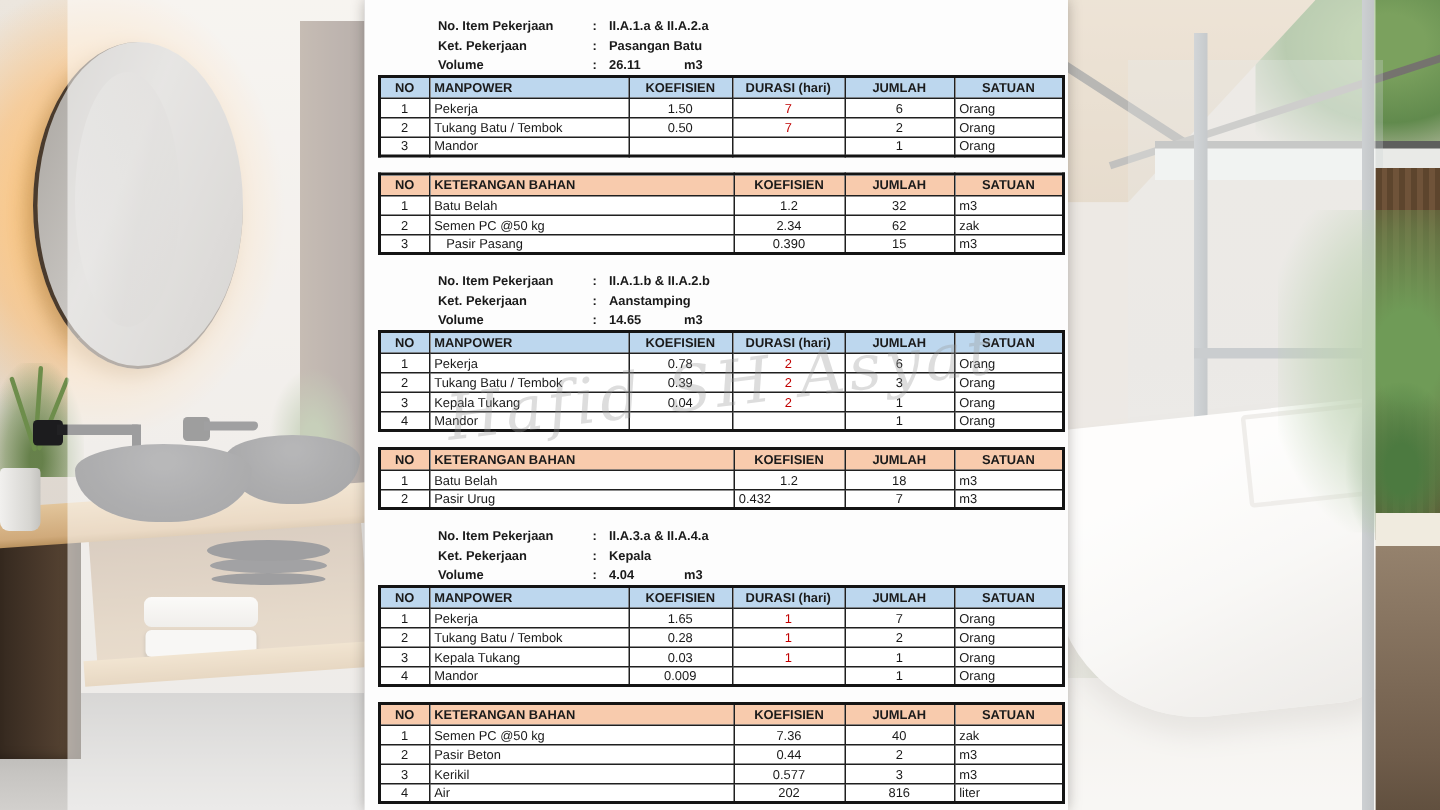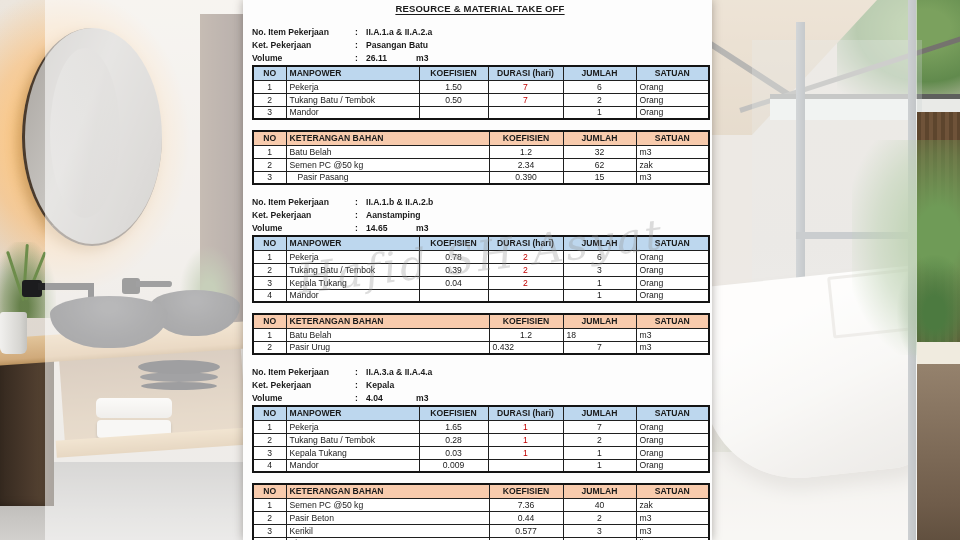--- a/index.html
+++ b/index.html
@@ -103,21 +103,21 @@
 
   
   .paper { position:absolute; left:243px; top:0; width:469px; height:540px;
            background:#fdfdfd; padding-left:9px; box-shadow:0 0 9px rgba(40,35,30,.35);
            color:#1a1a1a; }
   .doc-title { margin-top:3px; width:456px; height:12px; text-align:center;
            font-size:9.5px; font-weight:bold; letter-spacing:.2px; }
   .doc-title span { text-decoration:underline; text-underline-offset:2px; }
   .info { margin-top:11px; }
   .info-row { display:flex; height:13px; line-height:13px; font-size:8.6px; font-weight:bold; }
-  .info-row .lbl { width:103px; }
+  .info-row .lbl { width:103px;margin-left:40px; }
   .info-row .colon { width:11px; }
   .info-row .val { min-width:50px; }
   .info-row .unit { }
 
   table.tbl { border-collapse:collapse; table-layout:fixed; width:456px;
            border:2px solid #141414; background:#fff; }
   table.tbl.bh { margin-top:10px; }
   .tbl th { border:1px solid #1f1f1f; height:14px; font-size:8.6px; font-weight:bold;
            padding:0 3px; white-space:nowrap; overflow:hidden; }
   .tbl td { border:1px solid #1f1f1f; height:13px; font-size:8.6px;
@@ -180,23 +180,20 @@
     <div class="slats"></div>
     <div class="palm1"></div>
     <div class="palm2"></div>
     <div class="ledge"></div>
     <div class="brownwall"></div>
   </div>
 
   <div class="wash"></div>
 
   <div class="paper">
-    <div class="doc-title">
-      <span>RESOURCE &amp; MATERIAL TAKE OFF</span>
-    </div>
 
     <section>
       <div class="info">
         <div class="info-row">
           <span class="lbl">No. Item Pekerjaan</span>
           <span class="colon">:</span>
           <span class="val">II.A.1.a &amp; II.A.2.a</span>
         </div>
         <div class="info-row">
           <span class="lbl">Ket. Pekerjaan</span>
@@ -387,21 +384,21 @@
               <th style="text-align: center;">KOEFISIEN</th>
               <th style="text-align: center;">JUMLAH</th>
               <th style="text-align: center;">SATUAN</th>
             </tr>
           </thead>
           <tbody>
             <tr>
               <td style="text-align: center;">1</td>
               <td style="text-align: left;">Batu Belah</td>
               <td style="text-align: center;">1.2</td>
-              <td style="">18</td>
+              <td style="text-align: center;">18</td>
               <td style="text-align: left;">m3</td>
             </tr>
             <tr>
               <td style="text-align: center;">2</td>
               <td style="text-align: left;">Pasir Urug</td>
               <td style="text-align: left;">0.432</td>
               <td style="text-align: center;">7</td>
               <td style="text-align: left;">m3</td>
             </tr>
           </tbody>

